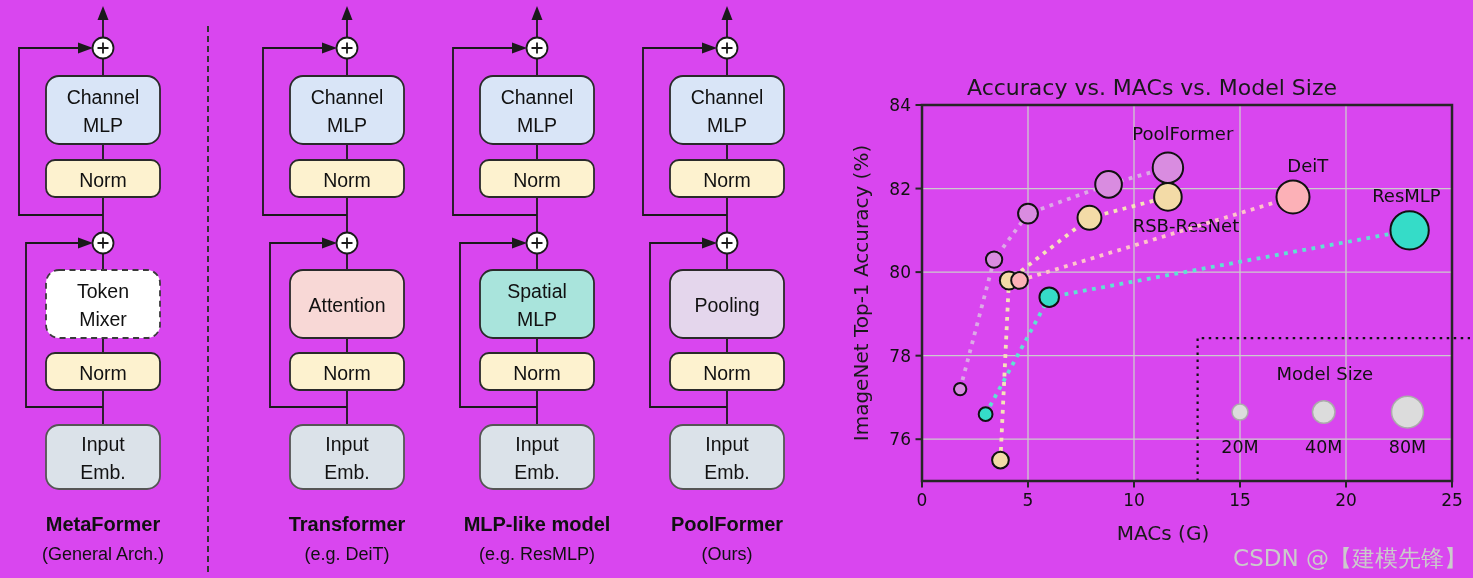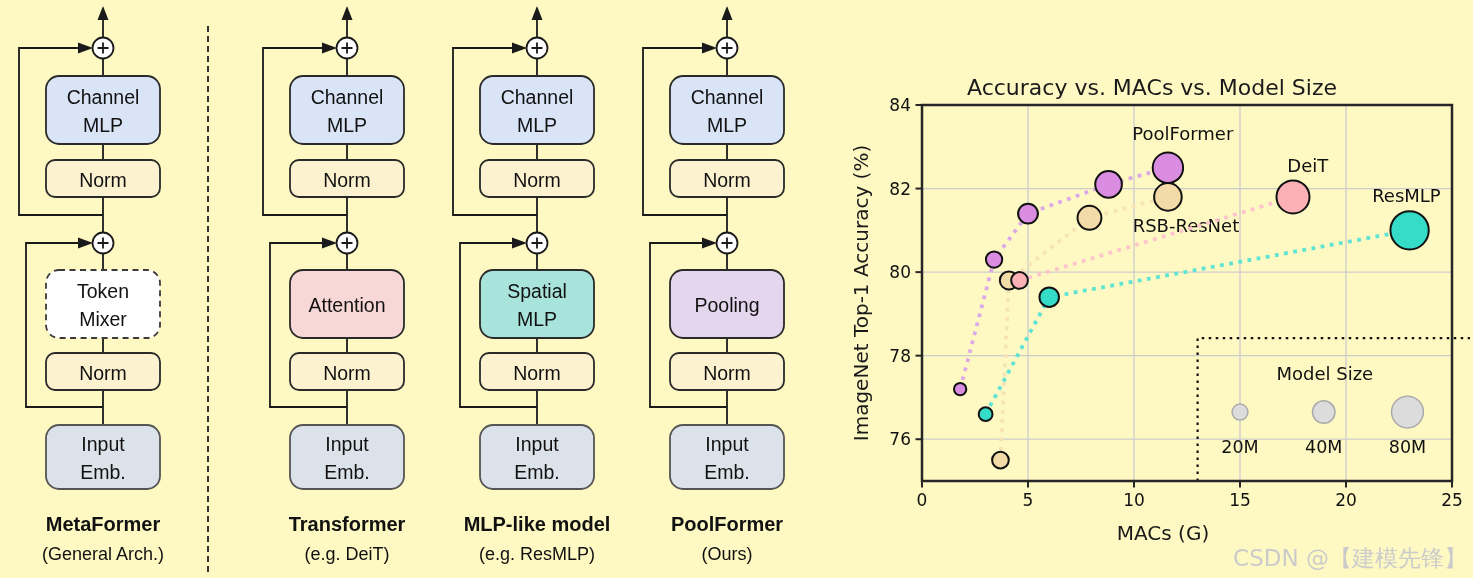--- a/index.html
+++ b/index.html
@@ -1,16 +1,16 @@
 <!DOCTYPE html>
 <html><head>
 <meta charset="utf-8">
 <style>
   html,body{margin:0;padding:0;background:#fff;}
-  #fig{position:relative;width:1473px;height:578px;background:#fef9c3;overflow:hidden;
+  #fig{position:relative;width:1473px;height:578px;background:#d946ef;overflow:hidden;
        font-family:"Liberation Sans",sans-serif;}
   .diag{position:absolute;top:0;width:190px;height:578px;}
   #sep{position:absolute;left:207px;top:26px;height:546px;width:0;border-left:2px dashed #333;}
   #chart{position:absolute;left:845px;top:0;width:628px;height:578px;}
   svg text{user-select:none;}
   .blocktext{font-size:19.5px;fill:#111;}
   .cap{font-size:20px;font-weight:bold;fill:#111;}
   .sub{font-size:18px;fill:#111;}
   .ctitle{font-size:22px;fill:#1a1a1a;}
   .alabel{font-size:20px;fill:#1a1a1a;}

